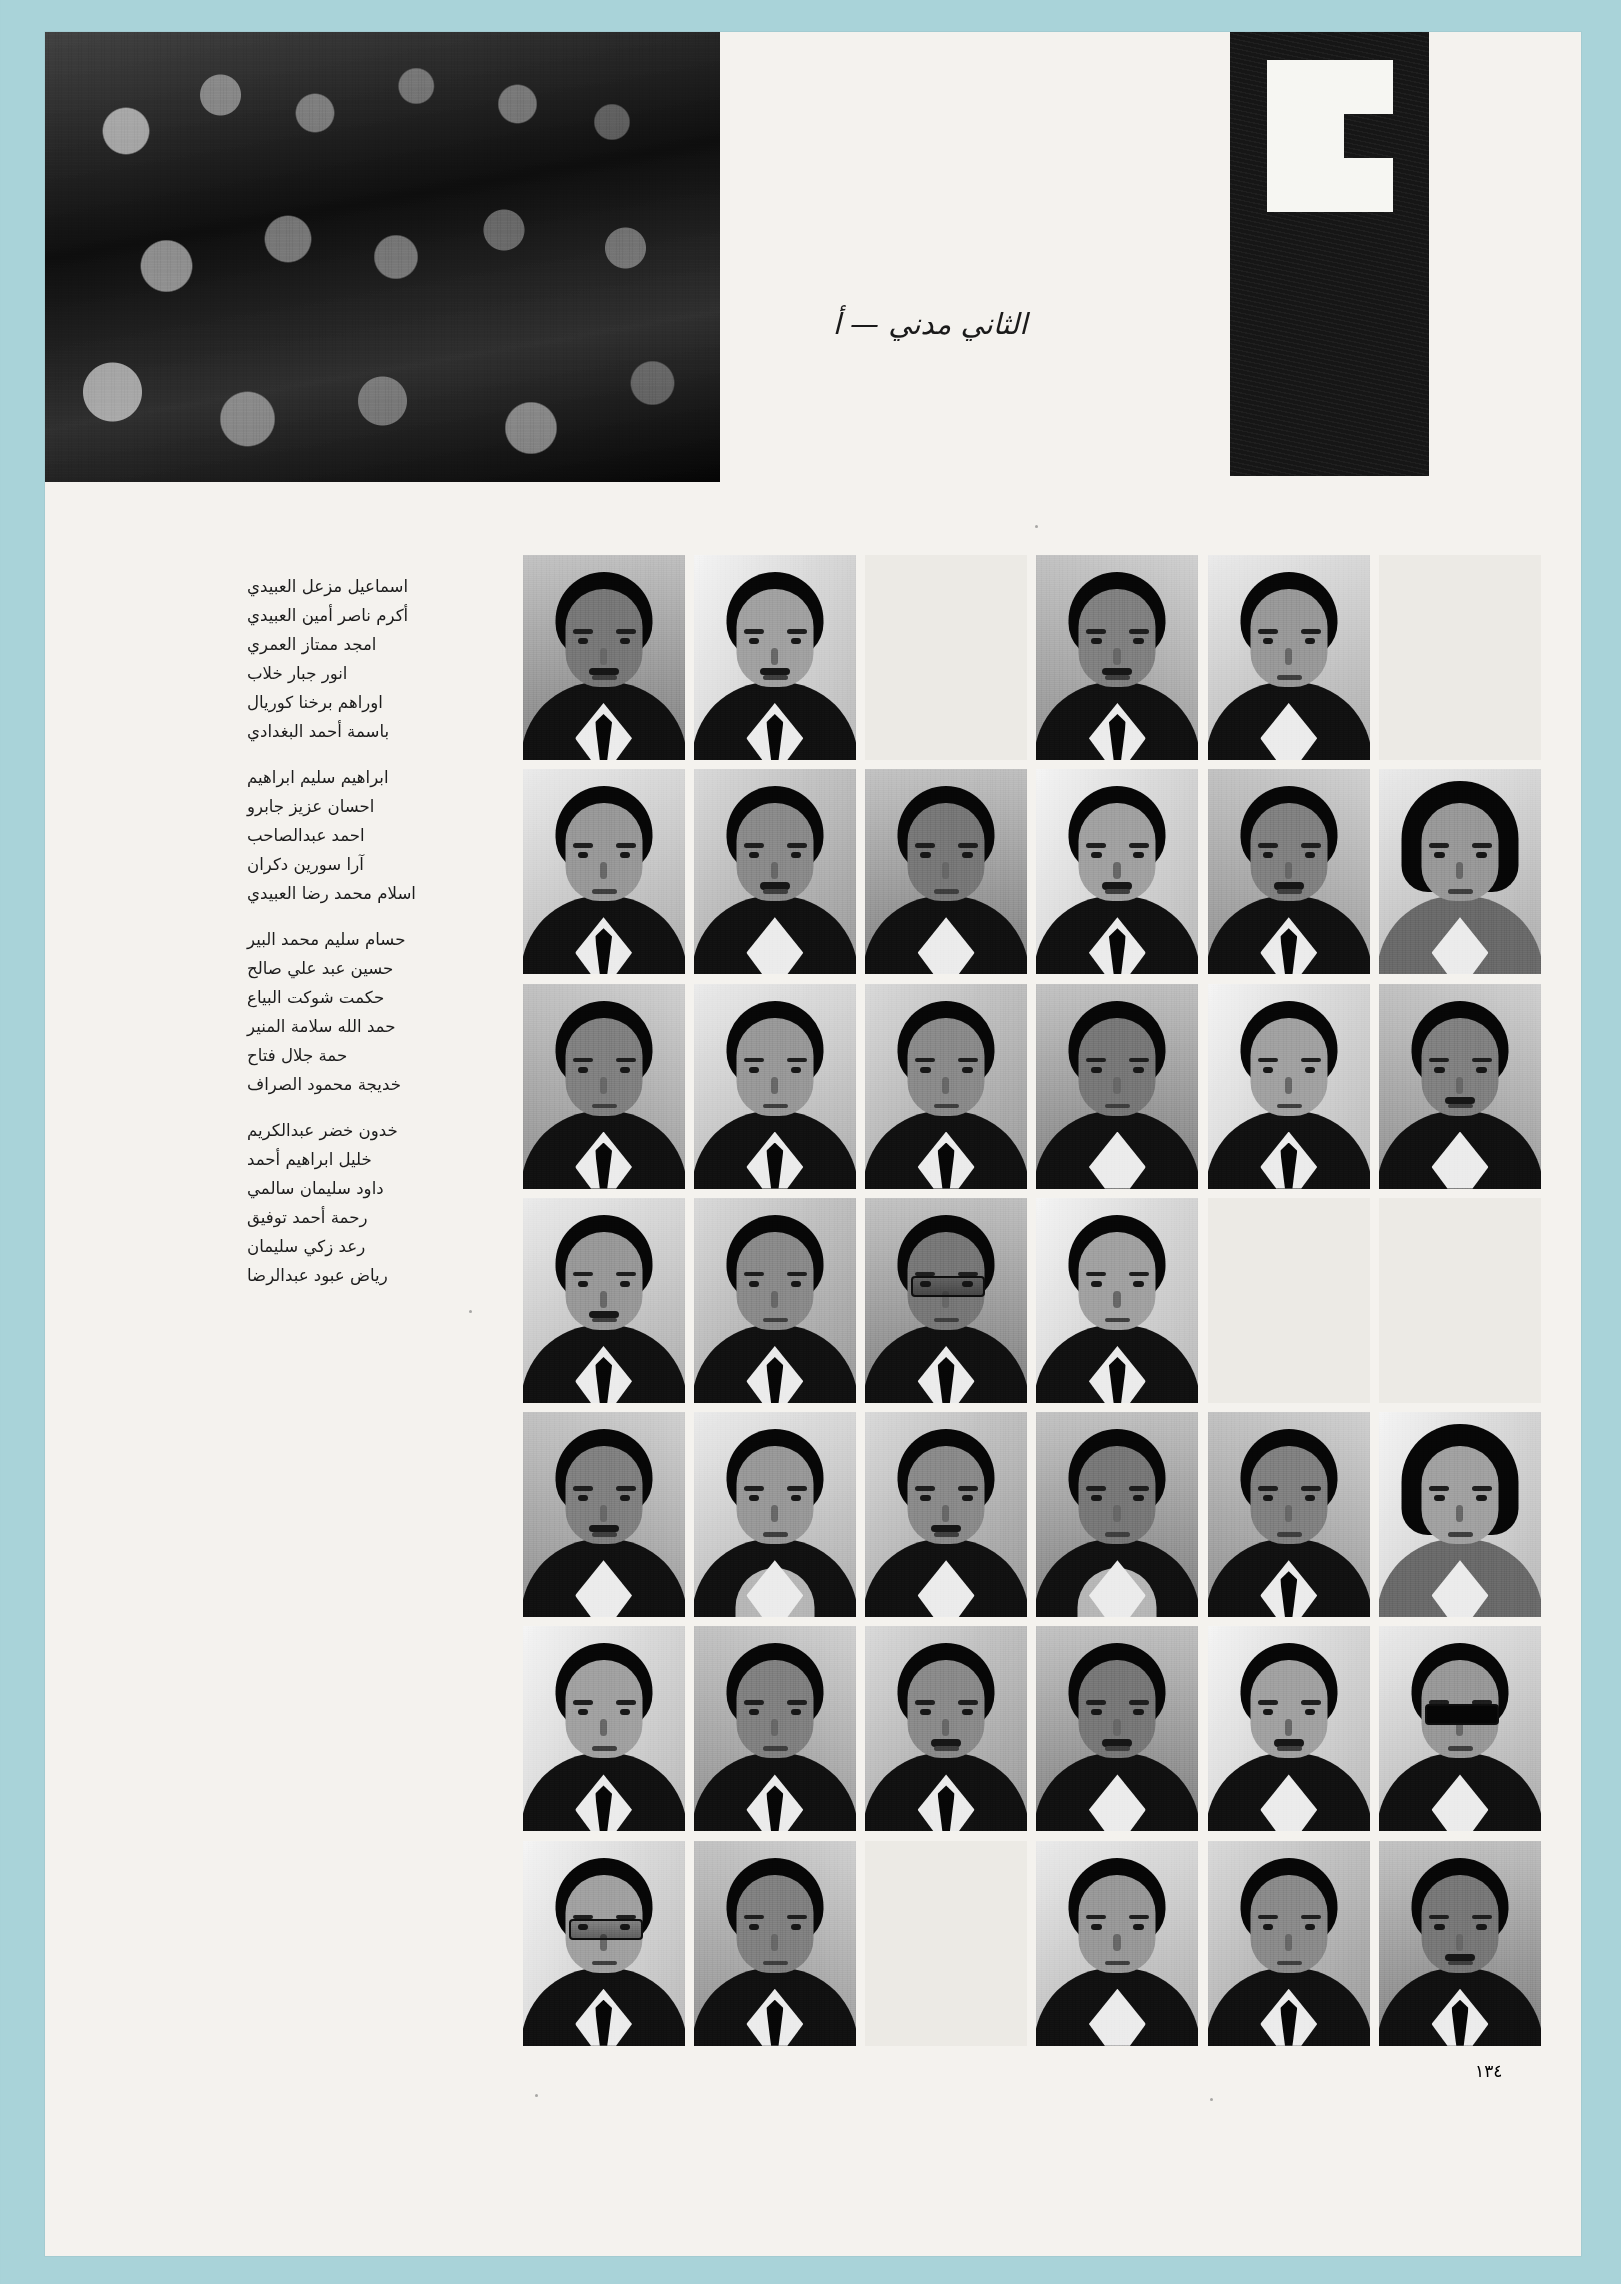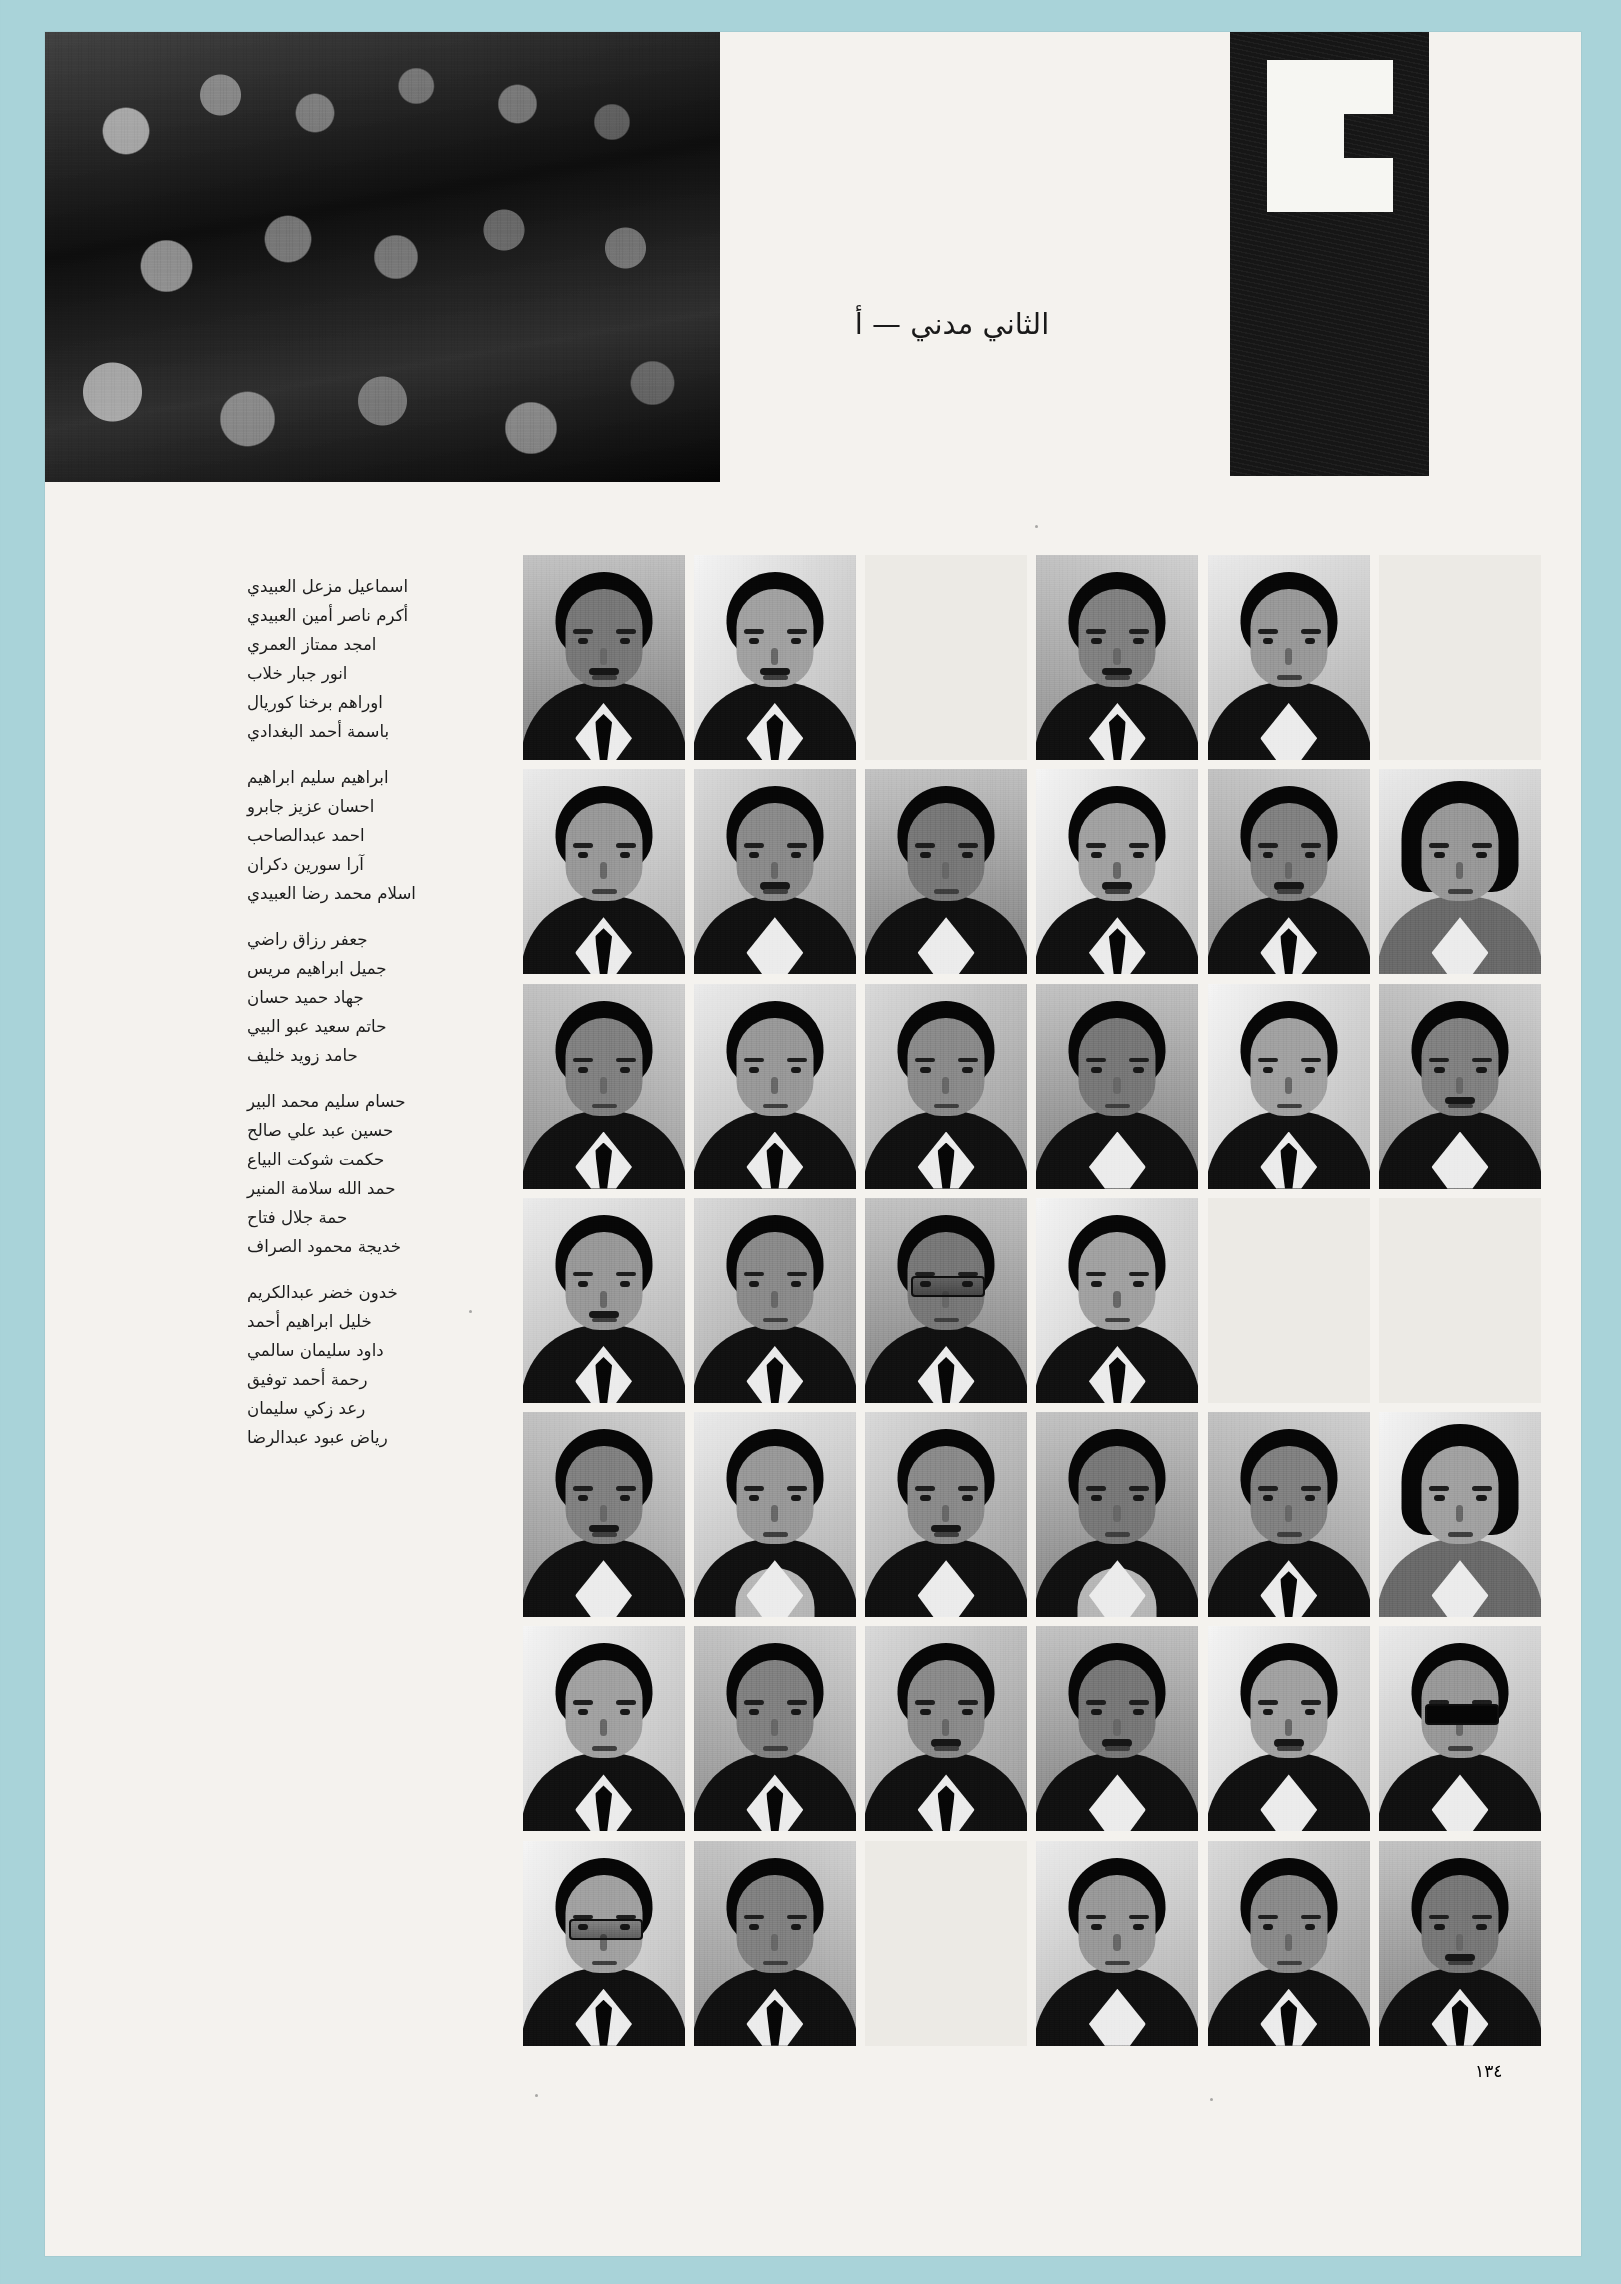--- a/index.html
+++ b/index.html
@@ -102,29 +102,30 @@
     position: absolute; left: 77px; top: 98px; width: 49px; height: 54px; background: #f6f6f2;
   }
   .letter-noise {
     position: absolute; inset: 0;
     background-image: repeating-linear-gradient(12deg, rgba(255,255,255,0.04) 0 1.3px, transparent 1.3px 4.6px);
   }
 
   
   .section-title {
     position: absolute;
-    left: 702px;
+    left: 680px;
     top: 275px;
     width: 410px;
     text-align: center;
     font-family: "DejaVu Sans", sans-serif;
     font-size: 29px;
     color: #1a1a1a;
     letter-spacing: 0.7px;
     direction: rtl;
+    font-style: italic;
   }
 
   
   .names-col {
     position: absolute;
     right: 1096px;       
     top: 540px;
     width: 238px;
     text-align: left;
     direction: rtl;
@@ -300,27 +301,20 @@
           <div class="name-line">باسمة أحمد البغدادي</div>
         </div>
         <div class="name-group">
           <div class="name-line">ابراهيم سليم ابراهيم</div>
           <div class="name-line">احسان عزيز جابرو</div>
           <div class="name-line">احمد عبدالصاحب</div>
           <div class="name-line">آرا سورين دكران</div>
           <div class="name-line">اسلام محمد رضا العبيدي</div>
         </div>
         <div class="name-group">
-          <div class="name-line">جعفر رزاق راضي</div>
-          <div class="name-line">جميل ابراهيم مريس</div>
-          <div class="name-line">جهاد حميد حسان</div>
-          <div class="name-line">حاتم سعيد عبو البيي</div>
-          <div class="name-line">حامد زويد خليف</div>
-        </div>
-        <div class="name-group">
           <div class="name-line">حسام سليم محمد البير</div>
           <div class="name-line">حسين عبد علي صالح</div>
           <div class="name-line">حكمت شوكت البياع</div>
           <div class="name-line">حمد الله سلامة المنير</div>
           <div class="name-line">حمة جلال فتاح</div>
           <div class="name-line">خديجة محمود الصراف</div>
         </div>
         <div class="name-group">
           <div class="name-line">خدون خضر عبدالكريم</div>
           <div class="name-line">خليل ابراهيم أحمد</div>

